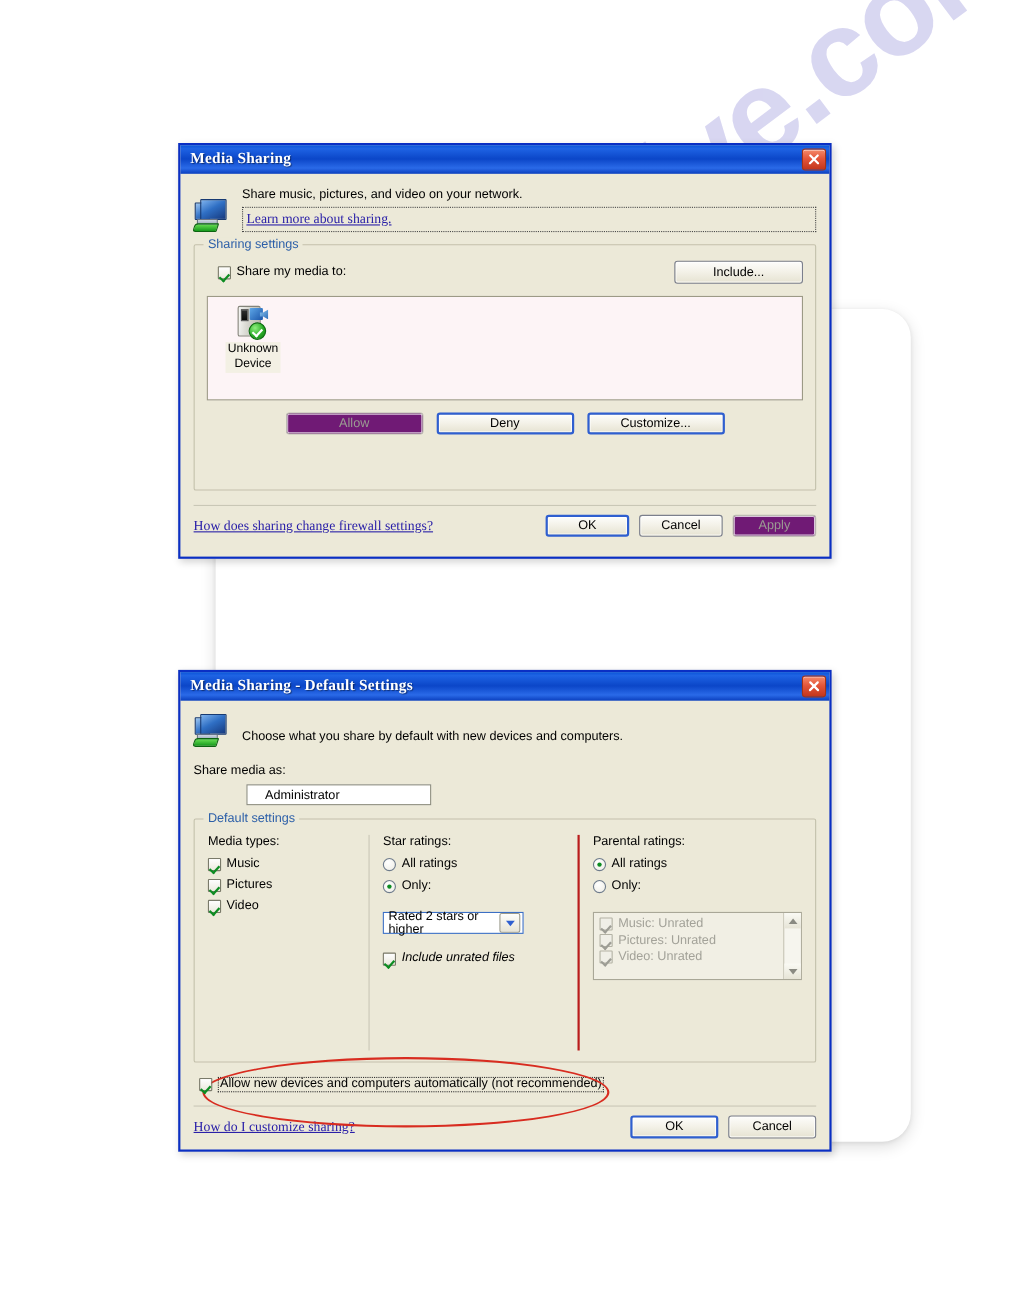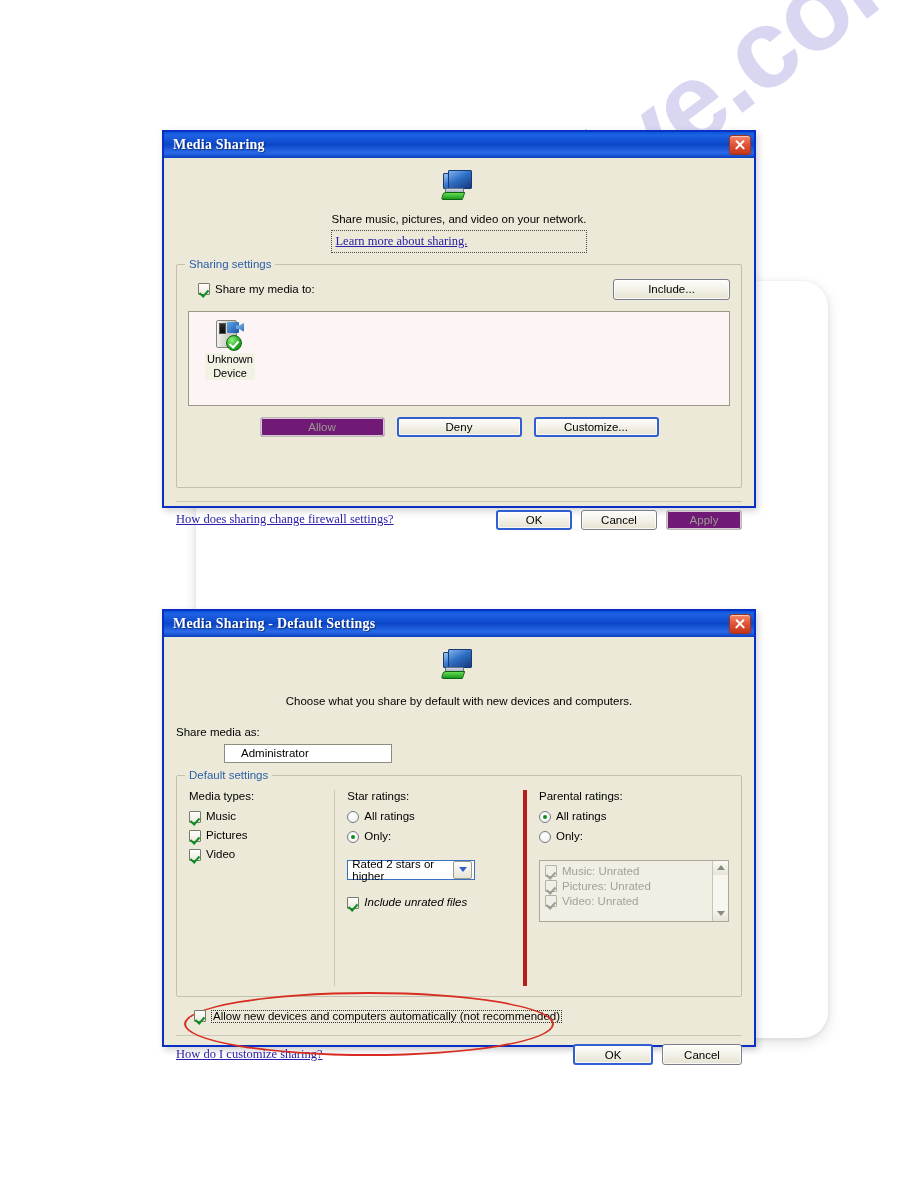--- a/index.html
+++ b/index.html
@@ -77,21 +77,21 @@
   .xp-close::before,.xp-close::after{
     content:"";position:absolute;left:50%;top:50%;
     width:12px;height:2.4px;background:#fff;border-radius:1px;
   }
   .xp-close::before{transform:translate(-50%,-50%) rotate(45deg);}
   .xp-close::after{transform:translate(-50%,-50%) rotate(-45deg);}
 
   .xp-body{padding:10px 12px 10px 12px;position:relative;height:100%;box-sizing:border-box;}
 
   
-  .hdr{display:flex;gap:10px;align-items:center;flex-direction:column;}
+  .hdr{display:flex;gap:10px;align-items:flex-end;}
   .pc-icon{width:34px;height:30px;flex:none;position:relative;margin-top:2px;}
   .pc-icon .mon{
     position:absolute;left:6px;top:0;width:22px;height:17px;
     background:linear-gradient(150deg,#7fb3ee 0%,#2f6fc4 45%,#16397e 100%);
     border:1px solid #173a72;border-radius:1px;
   }
   .pc-icon .mon2{
     position:absolute;left:1px;top:3px;width:12px;height:14px;
     background:linear-gradient(150deg,#9ec7f2 0%,#3f7ccd 55%,#1d4a90 100%);
     border:1px solid #173a72;border-radius:1px;
@@ -400,21 +400,21 @@
           <div class="ckrow" style="margin-bottom:7px;">
             <span class="cb checked"></span>
             <span class="lbl">Pictures</span>
           </div>
           <div class="ckrow">
             <span class="cb checked"></span>
             <span class="lbl">Video</span>
           </div>
         </div>
 
-        <div style="width:196px;padding:0 12px;border-right:4px solid #b91c1c;">
+        <div style="width:196px;padding:0 12px;border-right:2px solid #b91c1c;">
           <div style="margin-bottom:9px;">Star ratings:</div>
           <div class="ckrow" style="margin-bottom:8px;">
             <span class="rb"></span>
             <span class="lbl">All ratings</span>
           </div>
           <div class="ckrow">
             <span class="rb on"></span>
             <span class="lbl">Only:</span>
           </div>
           <div class="combo" style="margin-top:17px;width:128px;">
@@ -463,21 +463,21 @@
                 </div>
             </div>
           </div>
         </div>
 
       </div>
     </div>
 
     <div style="position:relative;margin-top:13px;">
       <div id="red-ellipse"></div>
-      <div class="ckrow" style="margin-left:18px;">
+      <div class="ckrow" style="margin-left:5px;">
         <span class="cb checked"></span>
         <span class="lbl dotted-focus">Allow new devices and computers automatically (not recommended)</span>
       </div>
     </div>
 
     <div class="hr" style="margin-top:12px;"></div>
     <div style="display:flex;align-items:center;justify-content:space-between;margin-top:8px;">
       <a class="xp-link serif">How do I customize sharing?</a>
       <div style="display:flex;gap:9px;">
         <button class="btn default" style="width:80px;height:21px;">OK</button>

